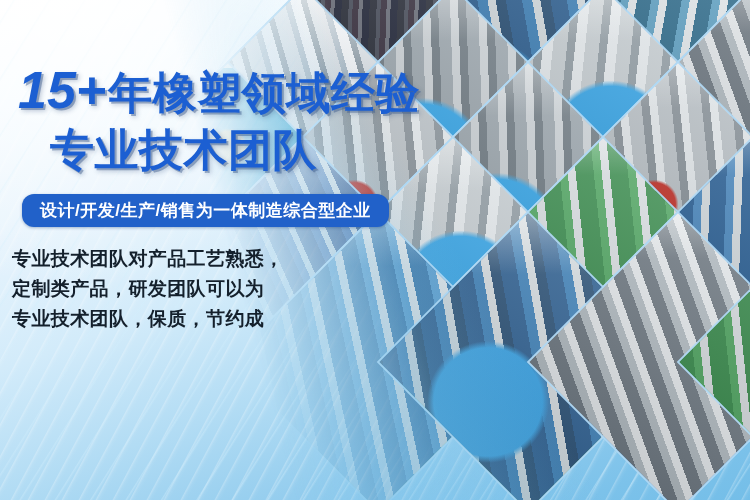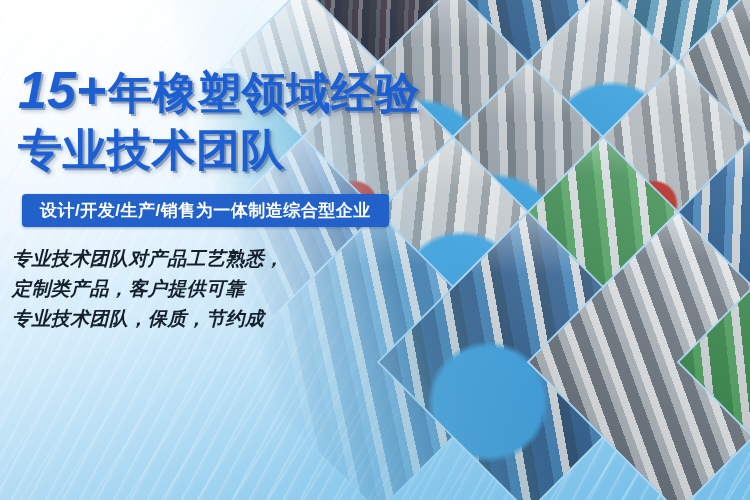--- a/index.html
+++ b/index.html
@@ -179,39 +179,39 @@
     text-shadow:
       2px 2px 0 rgba(60,90,140,.45),
       3px 3px 5px rgba(40,70,120,.30);
     white-space:nowrap;
   }
   #headline1{top:48px;font-size:44px;line-height:52px;}
   #headline1 .num{
     font-style:italic;font-size:52px;letter-spacing:0px;
     padding-right:2px;
   }
-  #headline2{top:108px;font-size:44px;line-height:52px;}
+  #headline2{top:108px;font-size:44px;line-height:52px;margin-left:32px;}
 
   #pill{
     position:absolute;left:22px;top:178px;
     height:33px;padding:0 18px;
     display:flex;align-items:center;
     background:#2161c9;
-    border-radius:4px;
+    border-radius:12px;
     color:#ffffff;font-size:17px;font-weight:bold;
     letter-spacing:.5px;white-space:nowrap;
     box-shadow:0 1px 3px rgba(20,60,120,.35);
   }
 
   #paragraph{
     position:absolute;left:12px;top:228px;width:272px;
     color:#14202c;font-size:19px;font-weight:bold;
     line-height:30px;letter-spacing:.4px;
   }
-  #paragraph div{white-space:nowrap;font-style:italic;}
+  #paragraph div{white-space:nowrap;}
 </style>
 </head>
 <body>
 
 <div id="banner">
 
   <div class="bg-base"></div>
   <div class="bg-streaks"></div>
   <div class="bg-streaks2"></div>
   <div class="bg-glow"></div>
@@ -328,18 +328,18 @@
     <div class="headline" id="headline1"><span class="num">15+</span><span>年橡塑领域经验</span></div>
 
     <div class="headline" id="headline2">专业技术团队</div>
 
     <div id="pill">
         <span>设计/开发/生产/销售为一体制造综合型企业</span>
       </div>
 
     <div id="paragraph">
       <div>专业技术团队对产品工艺熟悉，</div>
-      <div>定制类产品，客户提供可靠</div>
+      <div>定制类产品，研发团队可以为</div>
       <div>专业技术团队，保质，节约成</div>
     </div>
   </div>
 
 </div>
 
 </body></html>

